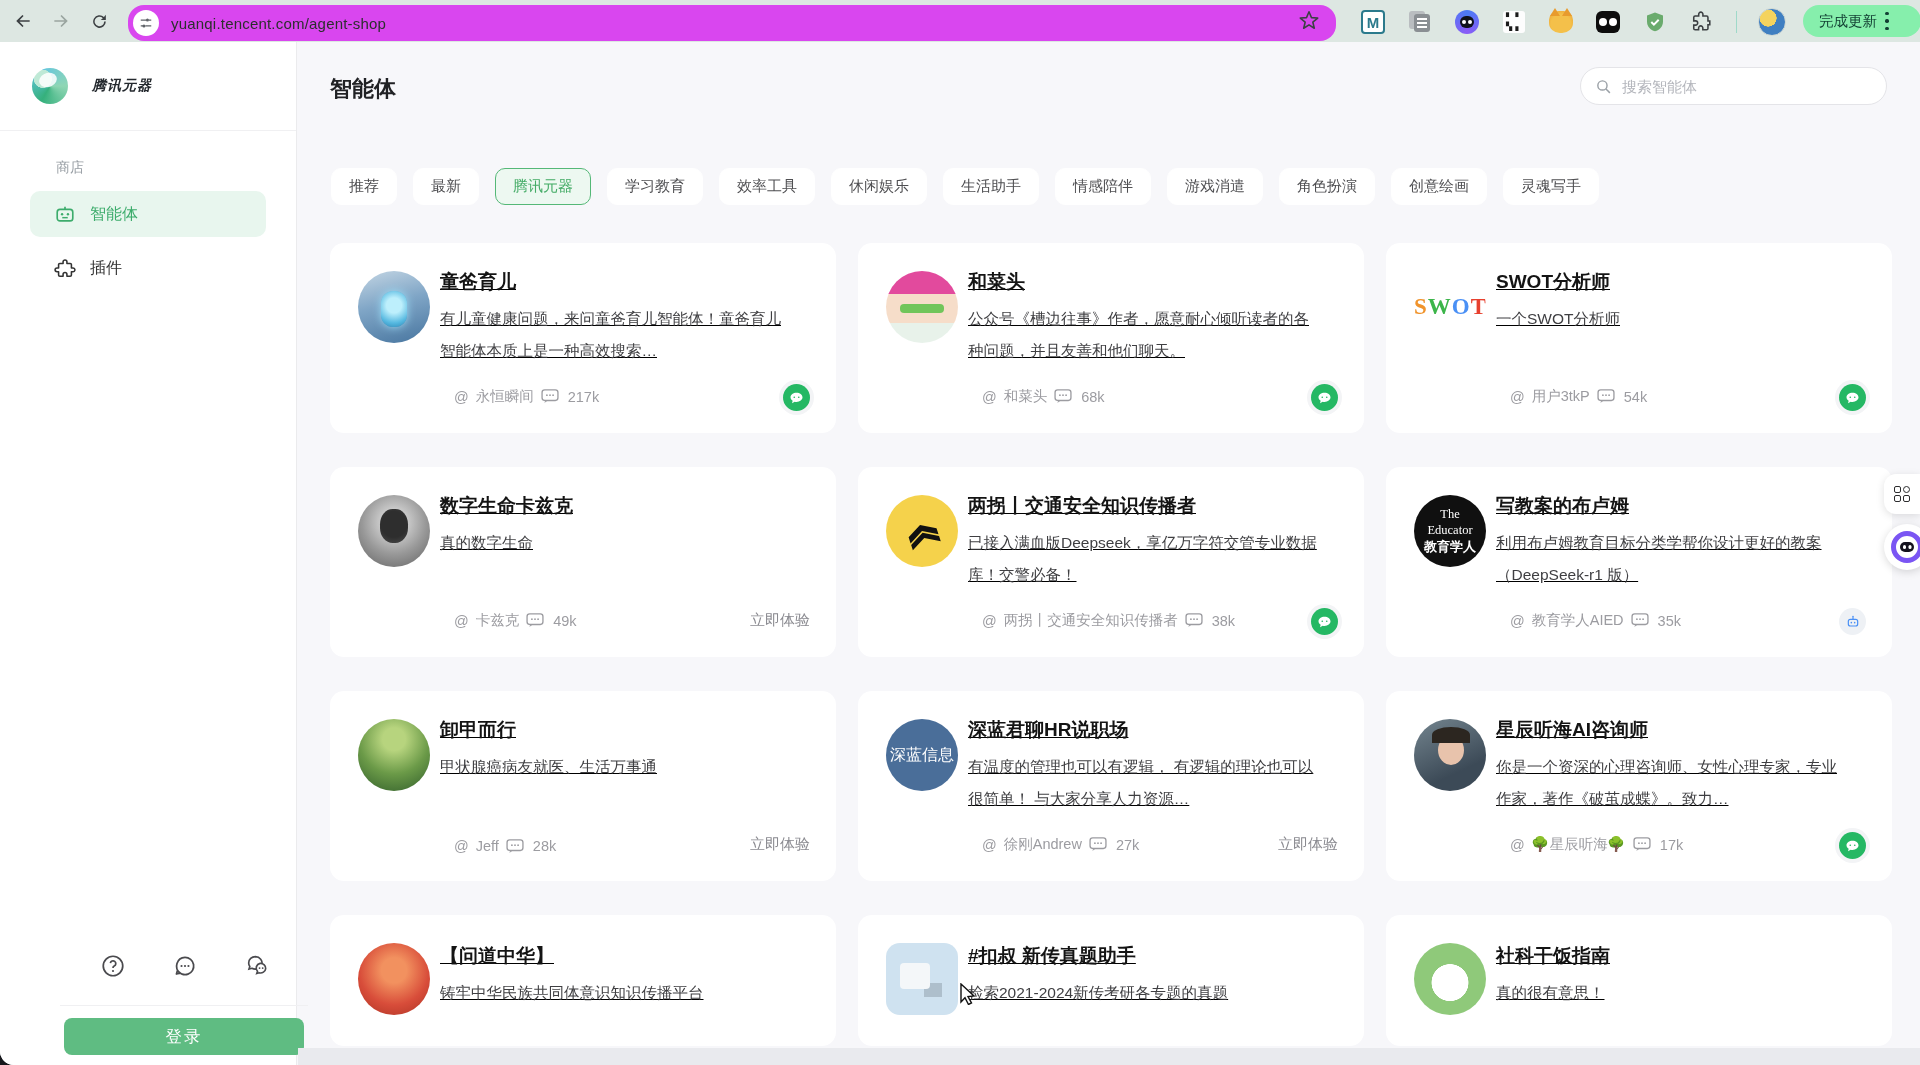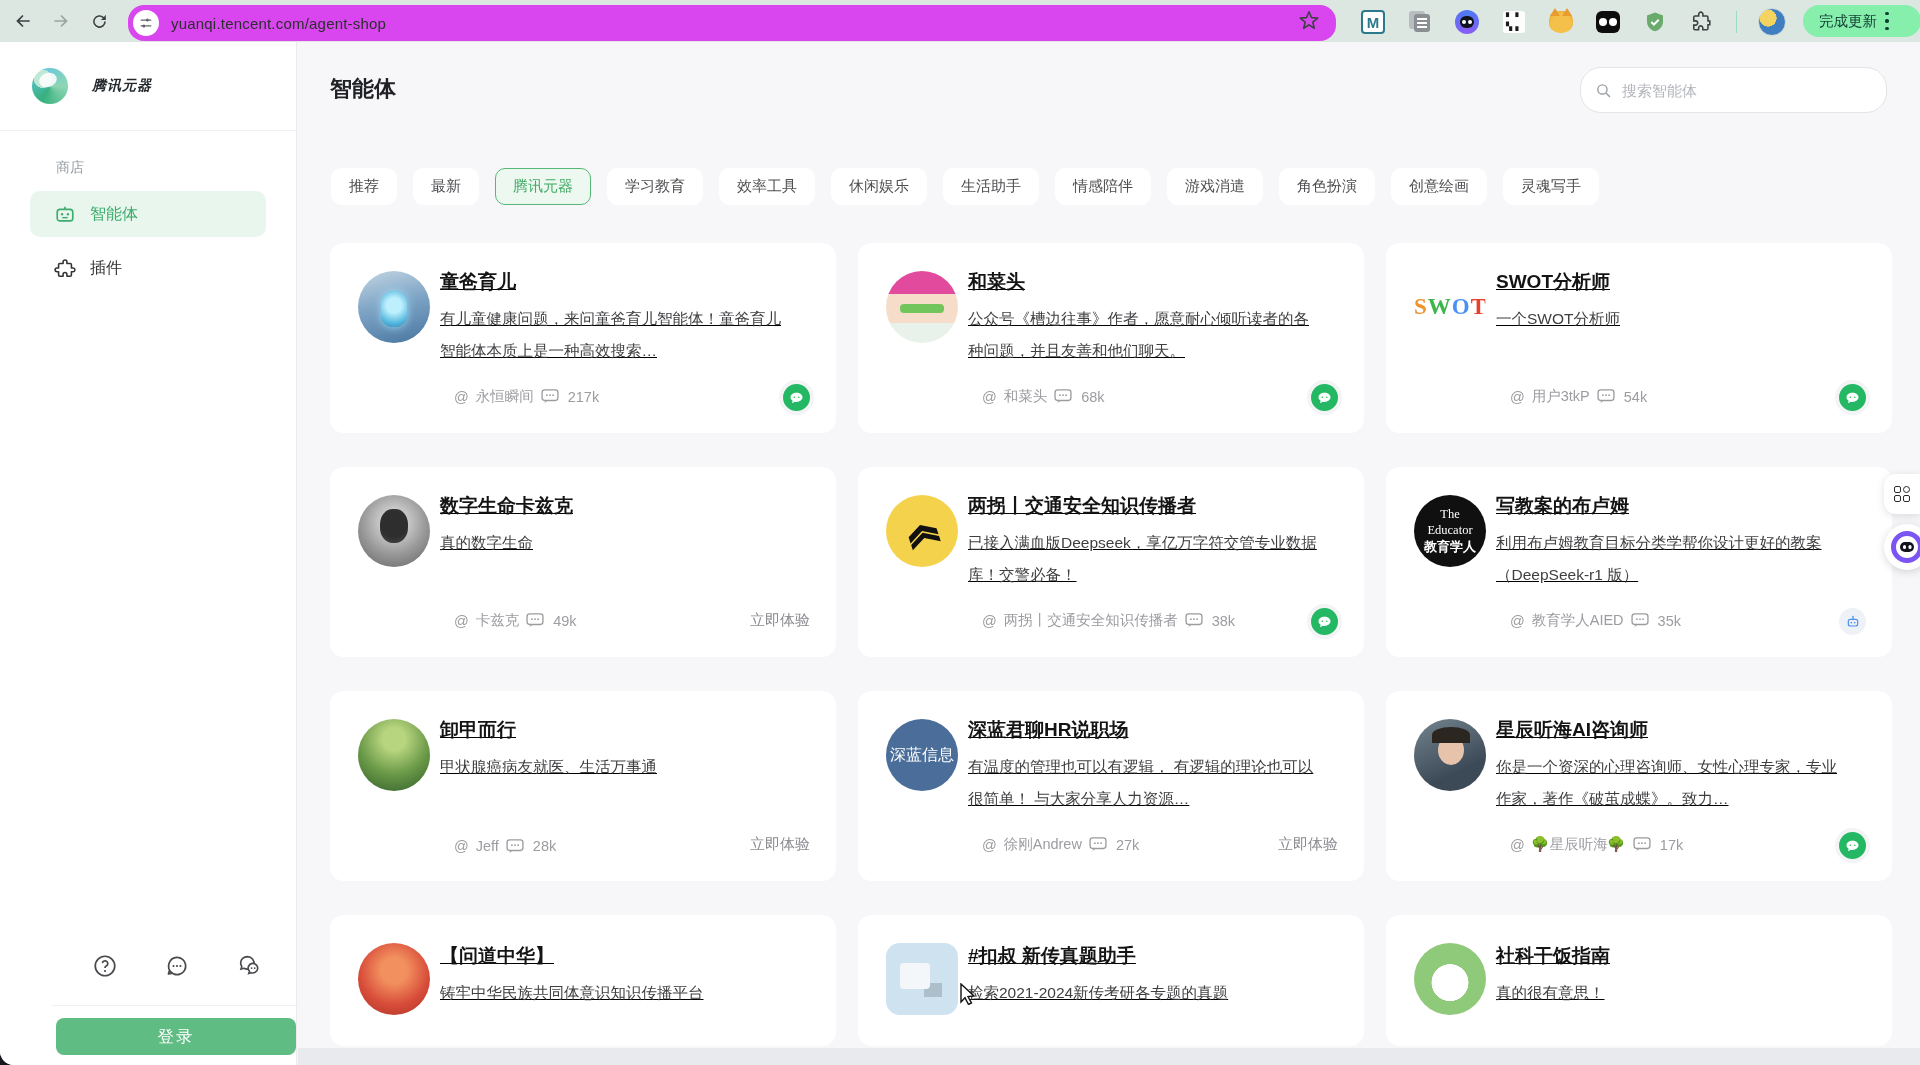--- a/index.html
+++ b/index.html
@@ -44,29 +44,29 @@
 
   
   .sidebar { position:absolute; left:0; top:42px; width:297px; height:1023px; background:#fff; border-right:1px solid #ebebed; }
   .brand { height:89px; display:flex; align-items:center; padding-left:32px; border-bottom:1px solid #f0f0f2; }
   .logo { width:36px; height:36px; border-radius:50%; background:radial-gradient(circle at 30% 30%, #bfe9d6 0 25%, transparent 26%), conic-gradient(from 210deg, #35b07c, #63c6e0, #8fd6b4, #35b07c); position:relative; overflow:hidden; }
   .logo::after { content:""; position:absolute; left:7px; top:5px; width:18px; height:14px; background:#ffffff; border-radius:50% 60% 50% 60%; transform:rotate(-25deg); opacity:.85; }
   .brand-name { margin-left:24px; font-size:14px; font-weight:bold; font-style:italic; color:#24292e; letter-spacing:1px; }
   .section-label { margin:28px 0 14px 56px; font-size:14px; color:#9aa0a6; }
   .side-item { margin:0 30px 8px 30px; height:46px; border-radius:10px; display:flex; align-items:center; padding-left:24px; gap:14px; font-size:16px; color:#333; cursor:pointer; }
   .side-item.active { background:#e8f6ee; color:#3dac6c; font-weight:500; }
-  .side-bottom { position:absolute; left:4px; bottom:0; width:100%;padding-left:48px; }
+  .side-bottom { position:absolute; left:12px; bottom:0; width:100%;padding-left:48px; }
   .help-row { display:flex; gap:46px; padding:0 0 0 40px; margin-bottom:26px; }
   .help-row svg { display:block; }
   .login-wrap { border-top:1px solid #f0f0f2; padding:12px 0 10px 0; display:flex; justify-content:center; }
   .login-btn { width:240px; height:37px; background:#5fbc82; border:none; border-radius:8px; color:#fff; font-size:16.5px; letter-spacing:2px; cursor:pointer; font-family:inherit; }
 
   
   .main-title { position:absolute; left:330px; top:74px; font-size:22px; font-weight:bold; color:#202124; }
-  .searchbox { position:absolute; left:1580px; top:67px; width:307px; height:46px; background:#fff; border:1px solid #e4e4e8; border-radius:21px; display:flex; align-items:center; padding-left:14px; gap:10px; }
+  .searchbox { position:absolute; left:1580px; top:67px; width:307px; height:38px; background:#fff; border:1px solid #e4e4e8; border-radius:21px; display:flex; align-items:center; padding-left:14px; gap:10px; }
   .searchbox input { border:none; outline:none; font-size:15px; color:#333; width:230px; background:transparent; font-family:inherit; }
   .searchbox input::placeholder { color:#b4b6bc; }
 
   .tabs { position:absolute; left:331px; top:168px; display:flex; gap:16px; }
   .tab { height:37px; background:#fff; border:1px solid #fff; border-radius:10px; padding:0 17px; display:flex; align-items:center; font-size:15px; color:#4f4f52; cursor:pointer; white-space:nowrap; }
   .tab.active { background:#edf8f1; border-color:#55b877; color:#44ab66; }
 
   .grid { position:absolute; left:330px; top:243px; width:1562px; display:grid; grid-template-columns:506px 506px 506px; grid-template-rows:190px 190px 190px 131px; gap:34px 22px; }
   .card { background:#fff; border-radius:14px; position:relative; cursor:pointer; }
   .card .av { position:absolute; left:28px; top:28px; width:72px; height:72px; border-radius:50%; overflow:hidden; }

